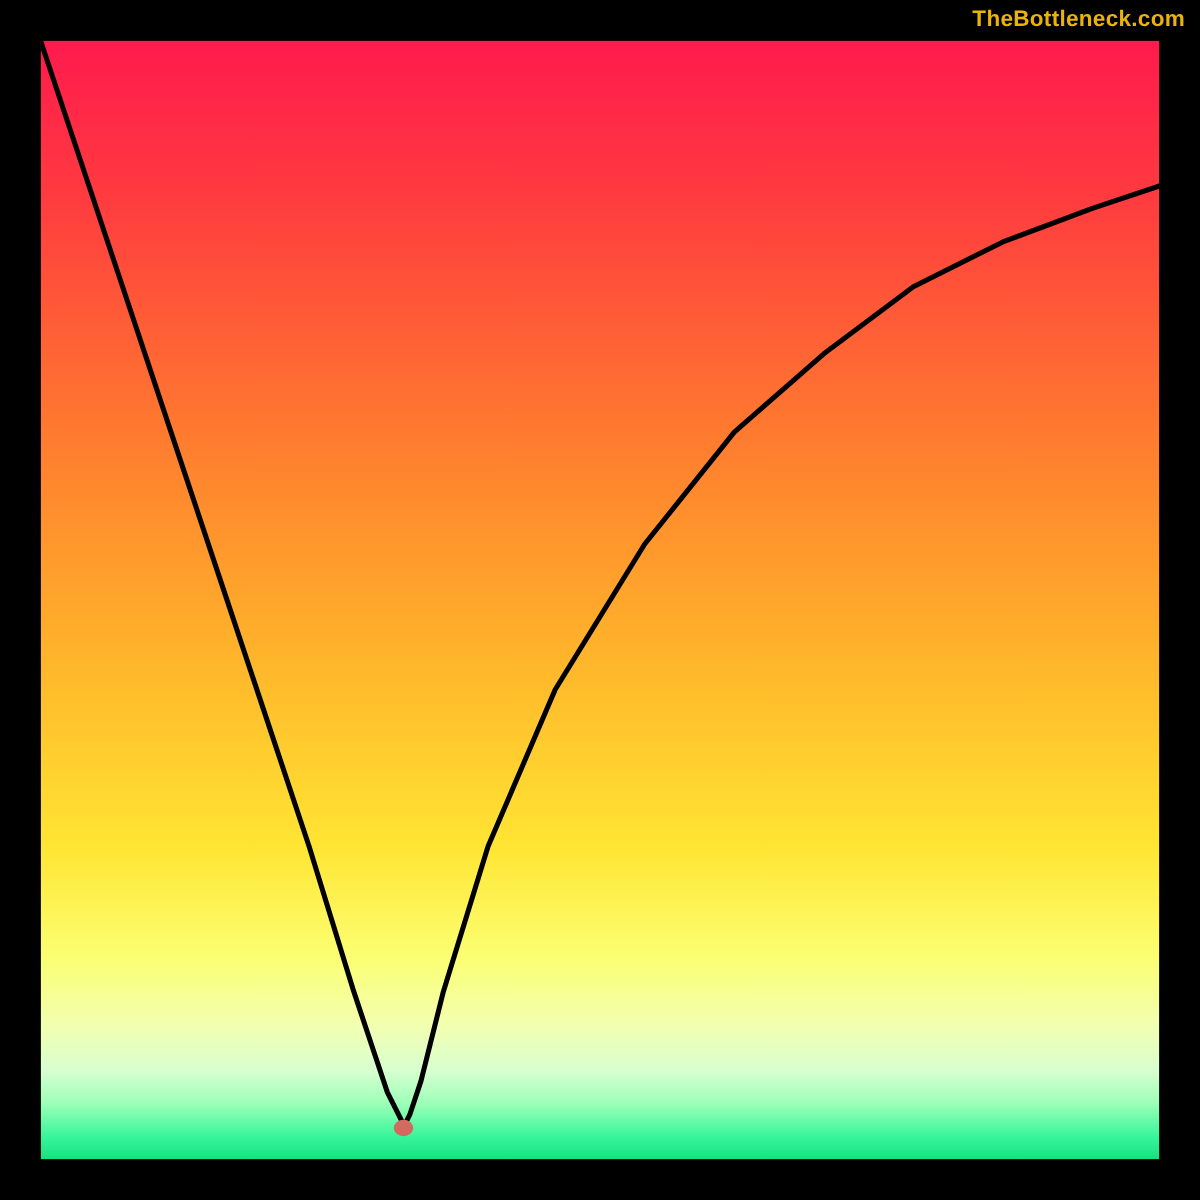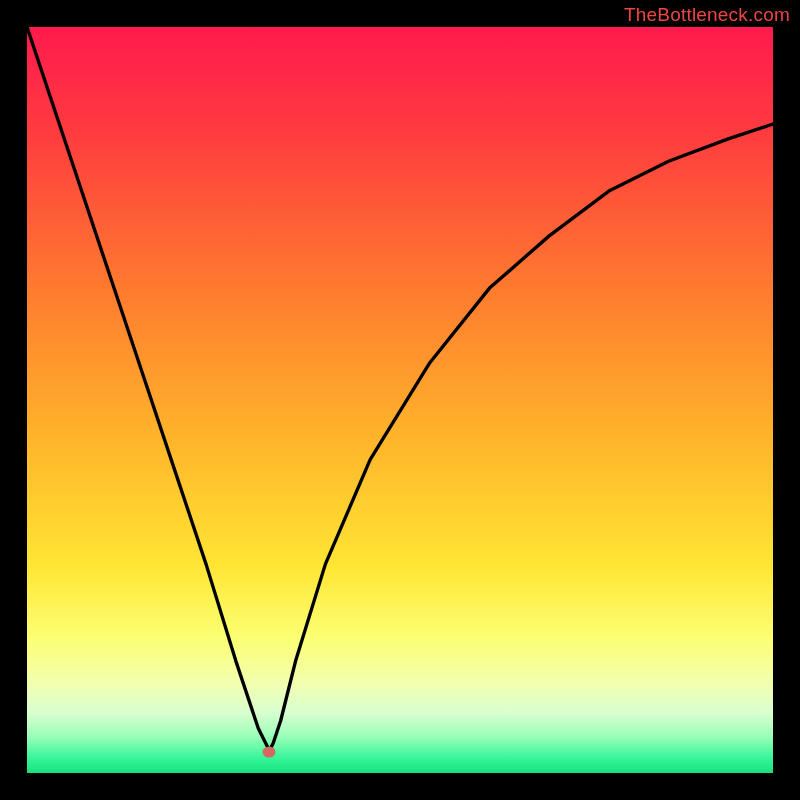--- a/index.html
+++ b/index.html
@@ -39,23 +39,23 @@
     width: 13px;
     height: 11px;
     background: #d36a5f;
     border-radius: 50%;
     transform: translate(-50%, -50%);
   }
   .watermark {
     position: absolute;
     top: 4px;
     right: 10px;
-    color: #ef4444;
-    font-size: 19px;
-    font-weight: 400;
+    color: #eab308;
+    font-size: 15px;
+    font-weight: 700;
     letter-spacing: 0.2px;
   }
 </style>
 </head>
 <body>
 
 <div class="frame">
   <div class="plot-area">
     <svg class="gradient" viewBox="0 0 100 100" preserveAspectRatio="none">
       <defs>

